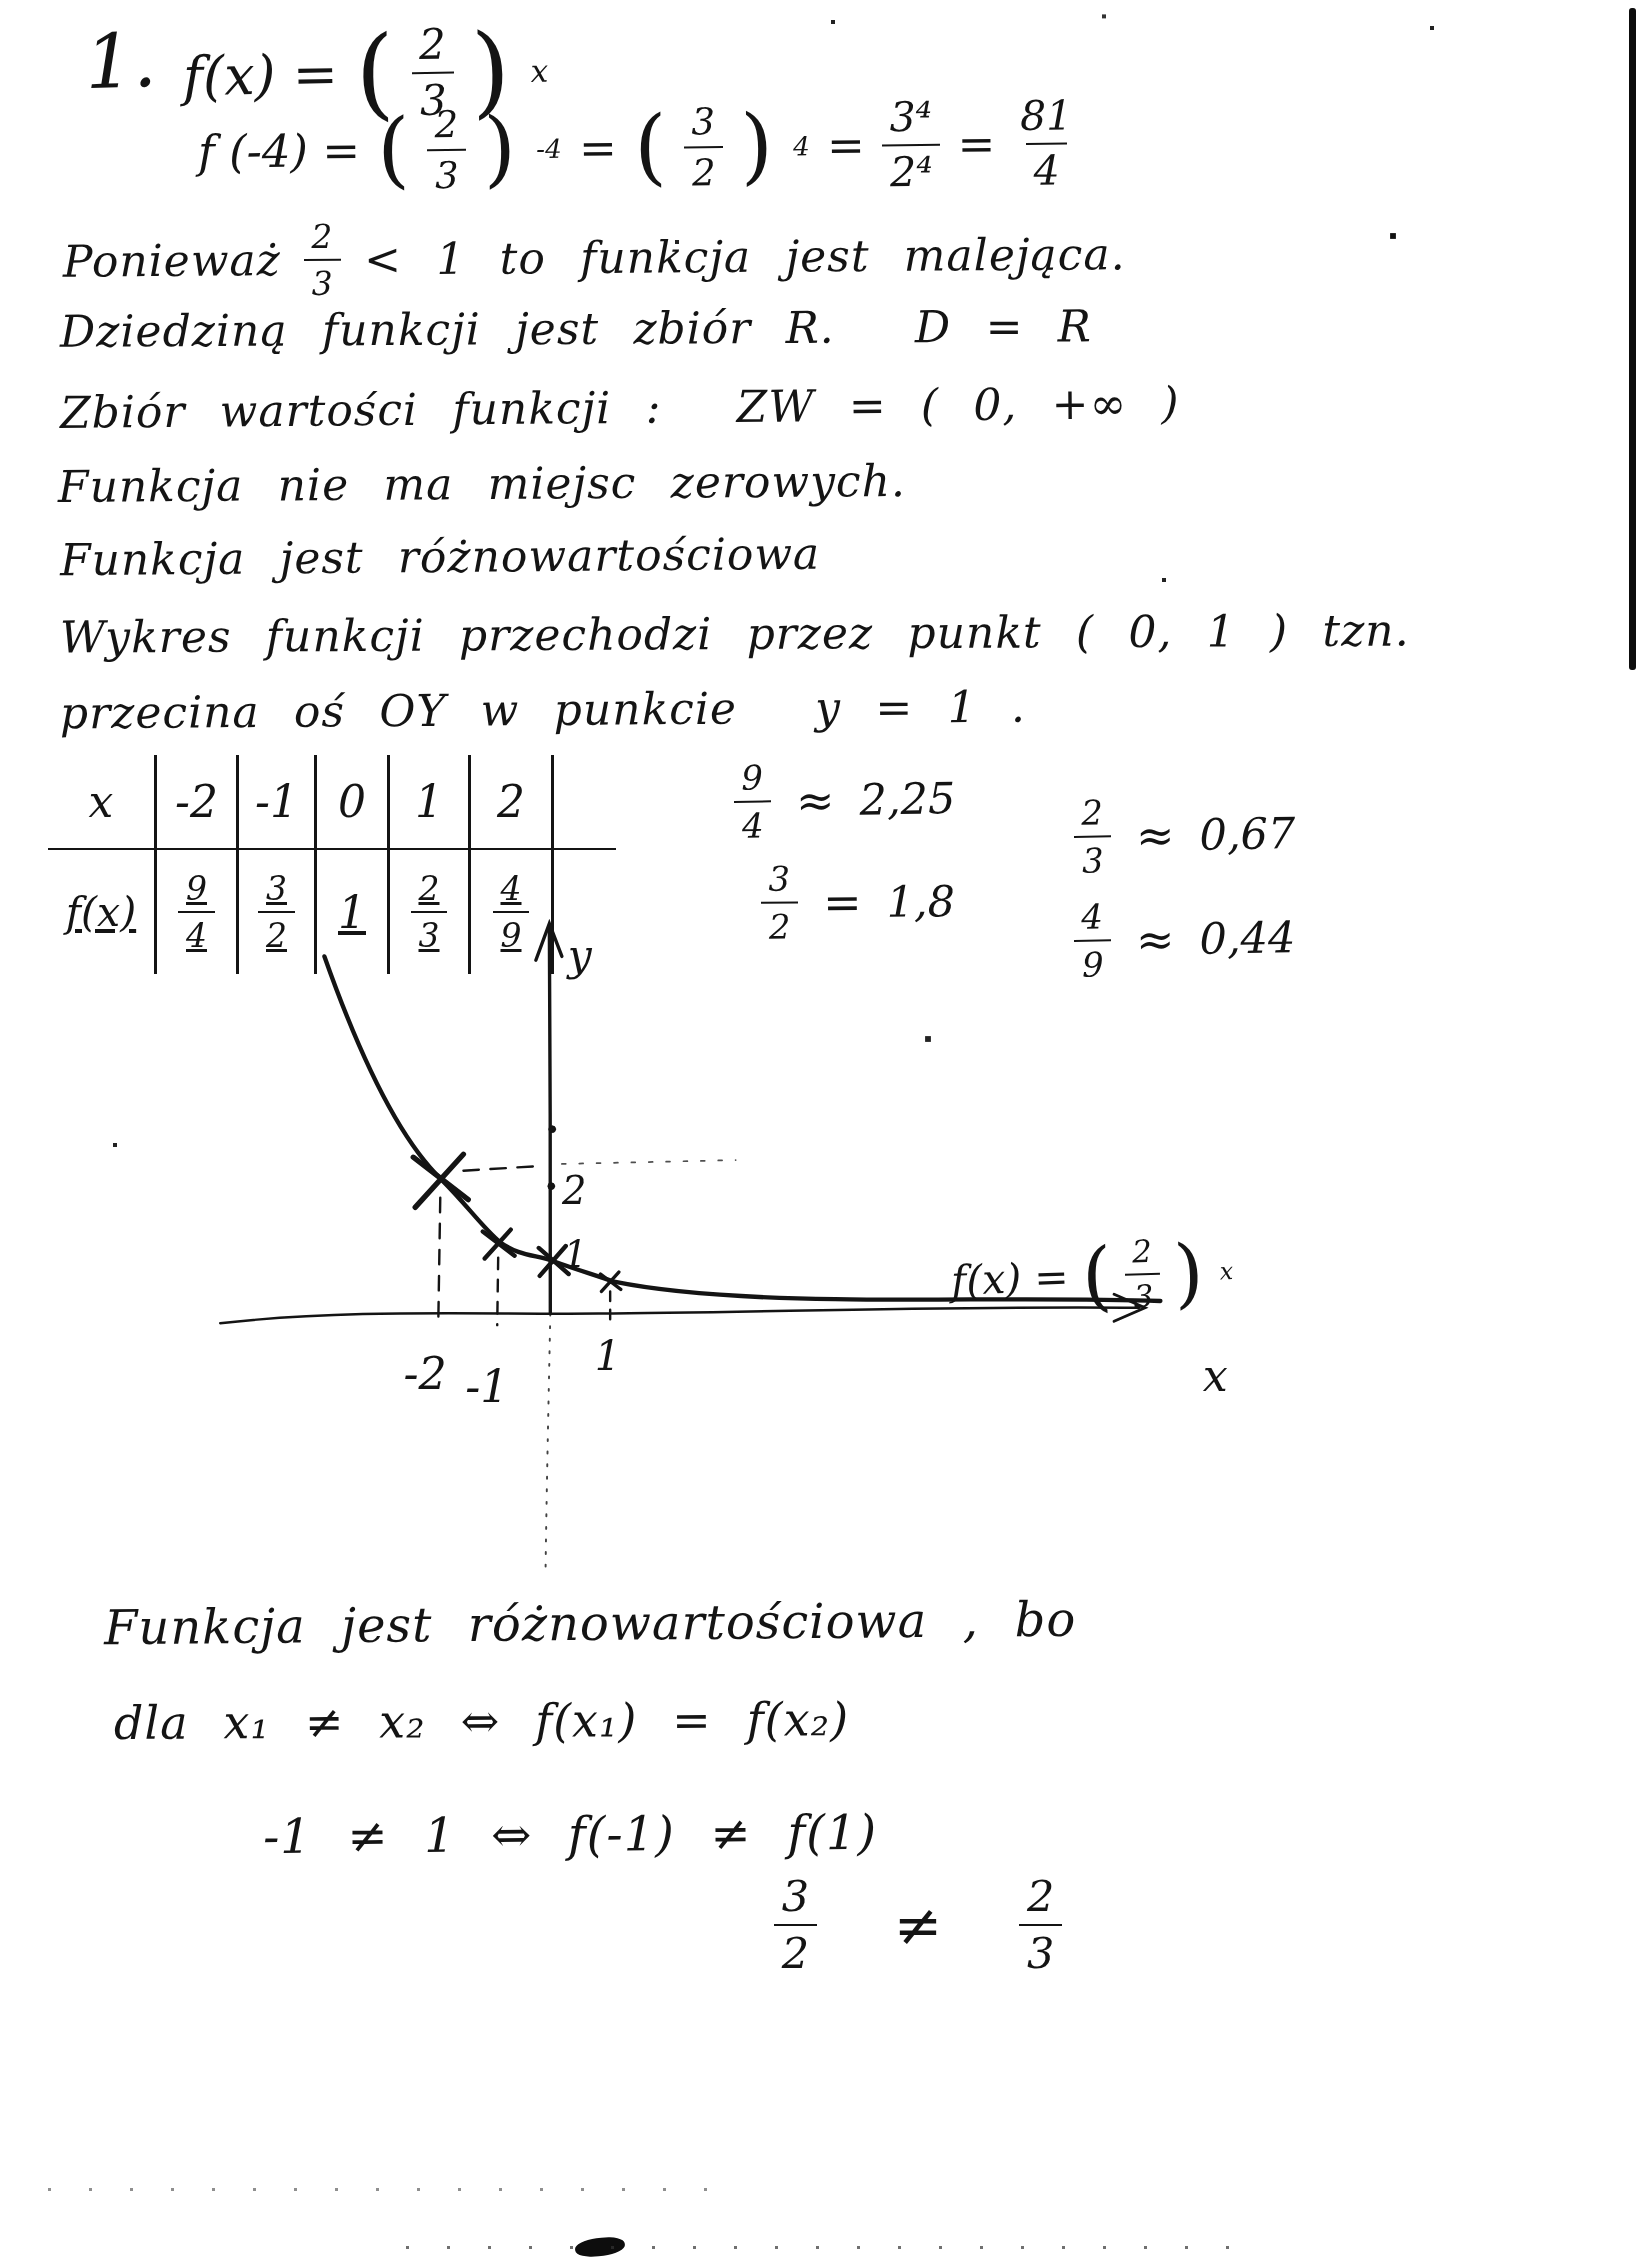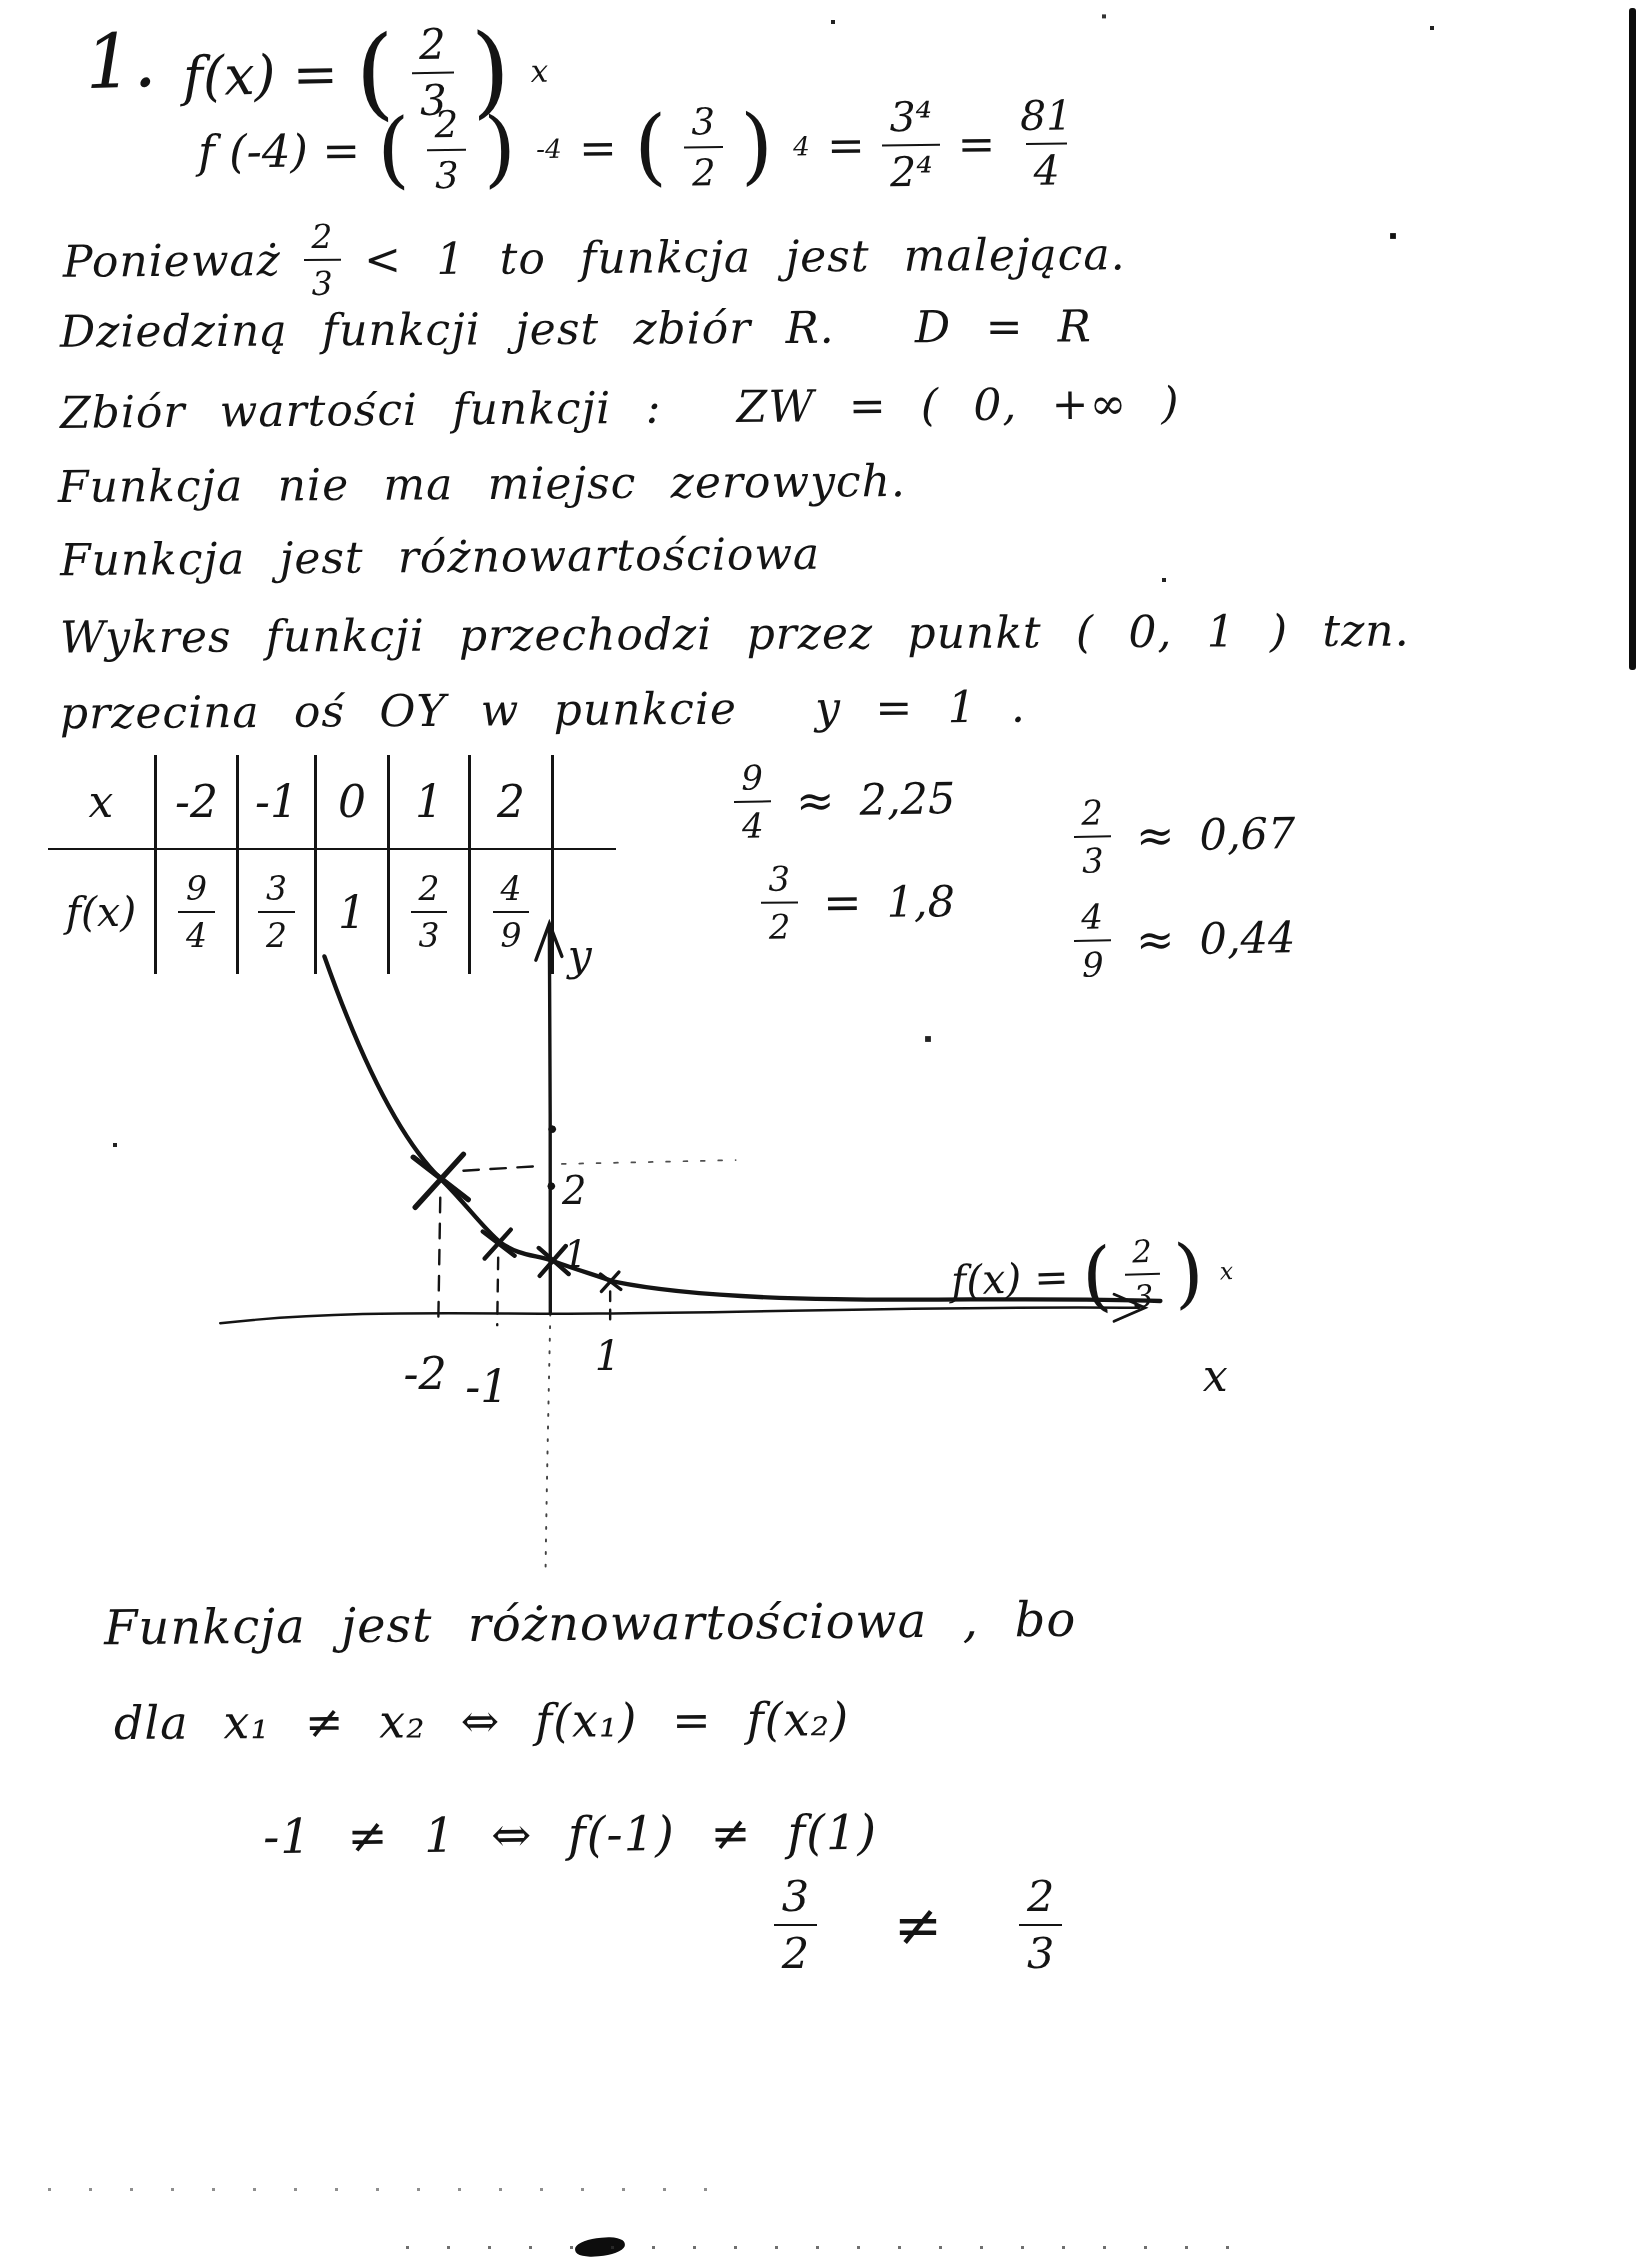--- a/index.html
+++ b/index.html
@@ -21,21 +21,21 @@
   .vtable{position:absolute;left:48px;top:755px;}
   .trow{display:flex;align-items:stretch;}
   .trow>div{border-right:3.9px solid #141414;display:flex;align-items:center;justify-content:center;font-size:44px;}
   .trow>div:nth-child(1){width:106px;}
   .trow>div:nth-child(2){width:79px;}
   .trow>div:nth-child(3){width:75px;}
   .trow>div:nth-child(4){width:70px;}
   .trow>div:nth-child(5){width:78px;}
   .trow>div:nth-child(6){width:80px;}
   .trow-x{height:93px;border-bottom:2.9px solid #141414;width:568px;}
-  .trow-fx{height:124px;}
+  .trow-fx{height:124px;text-decoration:underline;}
   .trow-fx .frac{font-size:33px;}
   
   .approx{display:flex;align-items:center;gap:25px;font-size:43px;}
   .approx .frac{font-size:34px;}
   .rel{font-size:46px;}
   
   .concl{letter-spacing:1px;}
   .cmp{display:flex;align-items:center;gap:77px;}
   .cmp .frac{font-size:43px;}
   .cmp .rel{font-size:58px;font-style:normal;}

